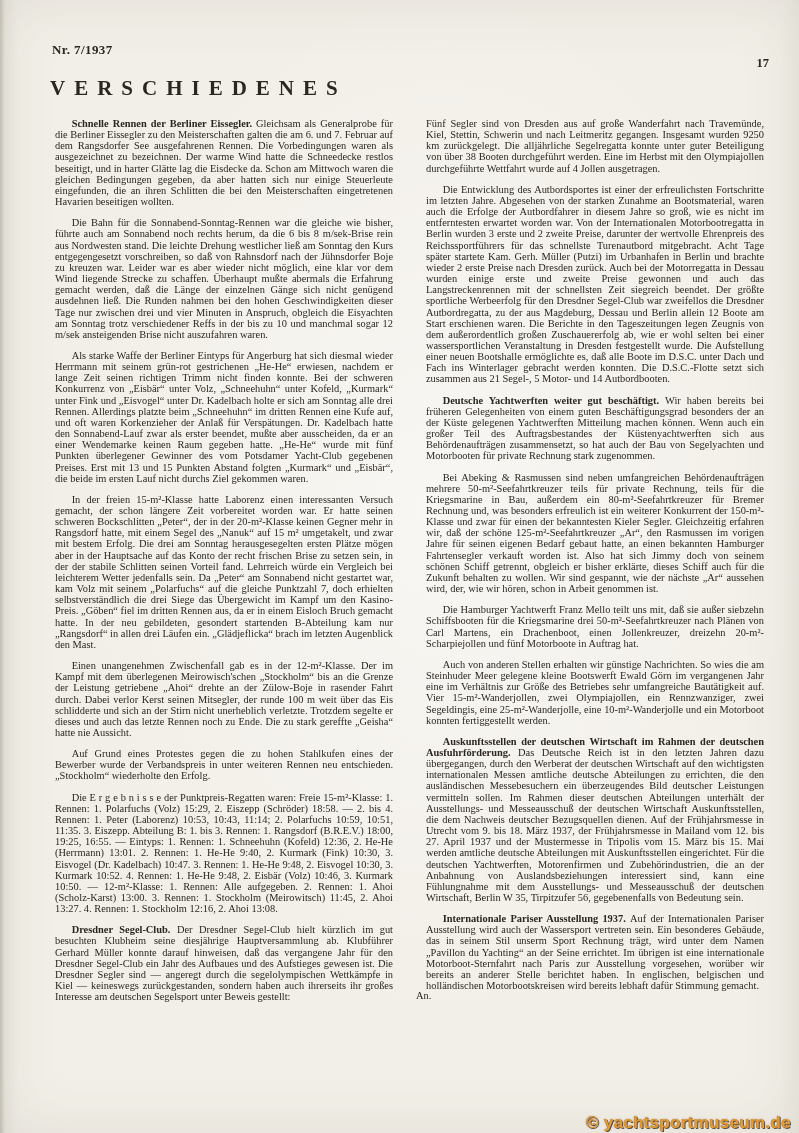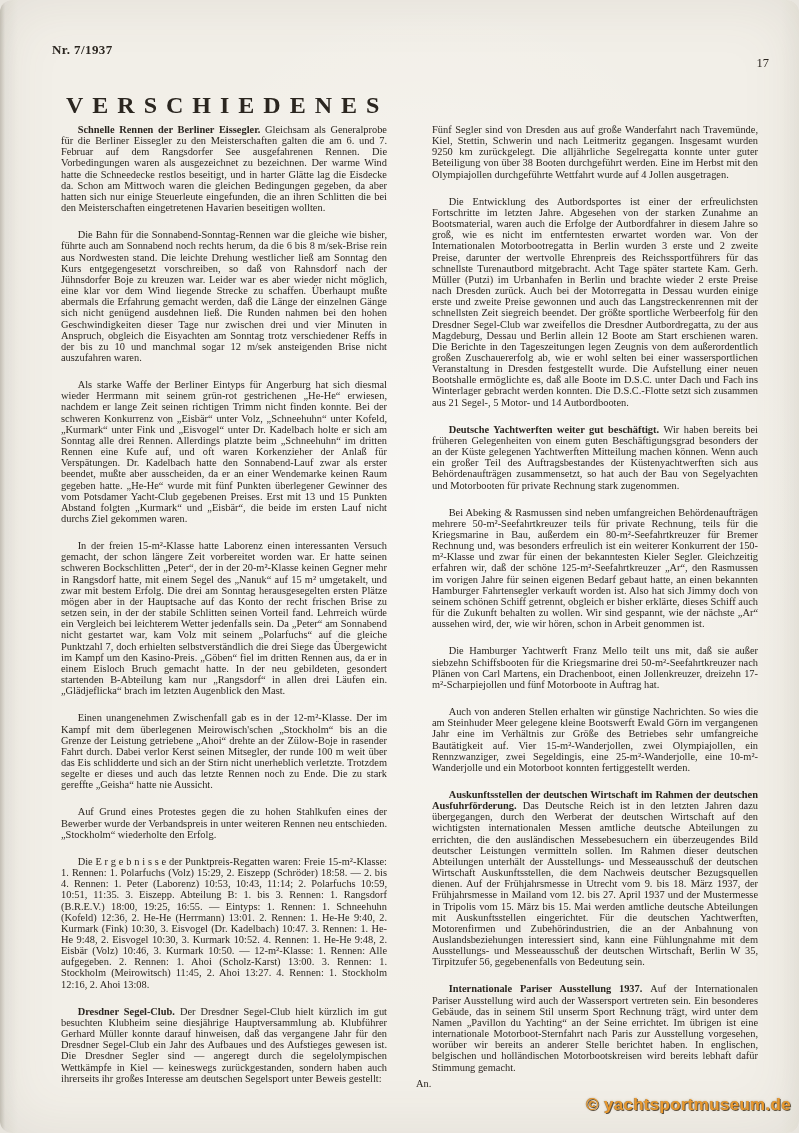--- a/index.html
+++ b/index.html
@@ -6,49 +6,48 @@
   body { width: 799px; height: 1133px; background: #e8e5de; }
   .page {
     position: relative; width: 799px; height: 1133px; overflow: hidden;
     background:
       radial-gradient(ellipse at 55% 45%, rgba(255,255,255,0.5) 0%, rgba(255,255,255,0) 60%),
       linear-gradient(90deg, #c9c5bb 0px, #e9e6df 5px, #f2efe8 18px, #f2efe8 781px, #ece9e1 799px),
       #f2efe8;
     box-shadow: inset 0 0 60px rgba(90,80,60,0.10);
     font-family: "Liberation Serif", "DejaVu Serif", serif;
     color: #2b2620;
-    border-radius: 12px;
   }
   .issue {
     position: absolute; left: 52px; top: 42px;
     font-size: 13px; font-weight: bold; letter-spacing: 0.4px;
   }
   .pagenum {
     position: absolute; right: 30px; top: 56px;
-    font-size: 12.5px; font-weight: normal;
+    font-size: 12.5px; font-weight: bold;
   }
   h1.title {
-    position: absolute; left: 50px; top: 76px; margin: 16px;
-    font-size: 24px; font-weight: bold; letter-spacing: 9px; white-space: nowrap;
+    position: absolute; left: 50px; top: 76px; margin: 0;
+    font-size: 21px; font-weight: bold; letter-spacing: 9px; white-space: nowrap;
   }
   .columns {
     position: absolute; left: 45px; top: 108px; width: 730px;
     display: flex; gap: 13px;
   }
   .col {
     width: 358px; flex: 0 0 358px;
     font-size: 10.4px; line-height: 11.15px;
     text-align: justify; hyphens: auto; -webkit-hyphens: auto;
   }
-  .col p { margin: 16px; text-indent: 1.6em; }
+  .col p { margin: 10px; text-indent: 1.6em; }
   .col p.noindent { text-indent: 0; }
   .col .lead { font-weight: bold; }
   .col .signature { text-align: left; margin-top: -11.15px; padding-right: 4px; }
   .watermark {
-    position: absolute; right: 8px; bottom: 18px;
+    position: absolute; right: 8px; bottom: 0;
     font-family: "Liberation Sans", "DejaVu Sans", sans-serif;
     font-size: 17px; font-weight: bold; letter-spacing: 0.3px;
     color: #e8992f;
     text-shadow: 1px 1px 0 rgba(70,58,40,0.85), -0.5px -0.5px 0 rgba(70,58,40,0.45),
                  0 0 2px rgba(120,95,50,0.5);
   }
 </style>
 </head>
 <body>
 
@@ -65,21 +64,21 @@
         <p>Einen unangenehmen Zwischenfall gab es in der 12-m²-Klasse. Der im Kampf mit dem überlegenen Meirowisch'schen „Stockholm“ bis an die Grenze der Leistung getriebene „Ahoi“ drehte an der Zülow-Boje in rasender Fahrt durch. Dabei verlor Kerst seinen Mitsegler, der runde 100 m weit über das Eis schlidderte und sich an der Stirn nicht unerheblich verletzte. Trotzdem segelte er dieses und auch das letzte Rennen noch zu Ende. Die zu stark gereffte „Geisha“ hatte nie Aussicht.</p>
         <p>Auf Grund eines Protestes gegen die zu hohen Stahlkufen eines der Bewerber wurde der Verbandspreis in unter weiteren Rennen neu entschieden. „Stockholm“ wiederholte den Erfolg.</p>
         <p>Die E r g e b n i s s e der Punktpreis-Regatten waren: Freie 15-m²-Klasse: 1. Rennen: 1. Polarfuchs (Volz) 15:29, 2. Eiszepp (Schröder) 18:58. — 2. bis 4. Rennen: 1. Peter (Laborenz) 10:53, 10:43, 11:14; 2. Polarfuchs 10:59, 10:51, 11:35. 3. Eiszepp. Abteilung B: 1. bis 3. Rennen: 1. Rangsdorf (B.R.E.V.) 18:00, 19:25, 16:55. — Eintyps: 1. Rennen: 1. Schneehuhn (Kofeld) 12:36, 2. He-He (Herrmann) 13:01. 2. Rennen: 1. He-He 9:40, 2. Kurmark (Fink) 10:30, 3. Eisvogel (Dr. Kadelbach) 10:47. 3. Rennen: 1. He-He 9:48, 2. Eisvogel 10:30, 3. Kurmark 10:52. 4. Rennen: 1. He-He 9:48, 2. Eisbär (Volz) 10:46, 3. Kurmark 10:50. — 12-m²-Klasse: 1. Rennen: Alle aufgegeben. 2. Rennen: 1. Ahoi (Scholz-Karst) 13:00. 3. Rennen: 1. Stockholm (Meirowitsch) 11:45, 2. Ahoi 13:27. 4. Rennen: 1. Stockholm 12:16, 2. Ahoi 13:08.</p>
         <p><span class="lead">Dresdner Segel-Club. </span>Der Dresdner Segel-Club hielt kürzlich im gut besuchten Klubheim seine diesjährige Hauptversammlung ab. Klubführer Gerhard Müller konnte darauf hinweisen, daß das vergangene Jahr für den Dresdner Segel-Club ein Jahr des Aufbaues und des Aufstieges gewesen ist. Die Dresdner Segler sind — angeregt durch die segelolympischen Wettkämpfe in Kiel — keineswegs zurückgestanden, sondern haben auch ihrerseits ihr großes Interesse am deutschen Segelsport unter Beweis gestellt:</p>
       </div>
     <div class="col">
         <p class="noindent">Fünf Segler sind von Dresden aus auf große Wanderfahrt nach Travemünde, Kiel, Stettin, Schwerin und nach Leitmeritz gegangen. Insgesamt wurden 9250 km zurückgelegt. Die alljährliche Segelregatta konnte unter guter Beteiligung von über 38 Booten durchgeführt werden. Eine im Herbst mit den Olympiajollen durchgeführte Wettfahrt wurde auf 4 Jollen ausgetragen.</p>
         <p>Die Entwicklung des Autbordsportes ist einer der erfreulichsten Fortschritte im letzten Jahre. Abgesehen von der starken Zunahme an Bootsmaterial, waren auch die Erfolge der Autbordfahrer in diesem Jahre so groß, wie es nicht im entferntesten erwartet worden war. Von der Internationalen Motorbootregatta in Berlin wurden 3 erste und 2 zweite Preise, darunter der wertvolle Ehrenpreis des Reichssportführers für das schnellste Turenautbord mitgebracht. Acht Tage später startete Kam. Gerh. Müller (Putzi) im Urbanhafen in Berlin und brachte wieder 2 erste Preise nach Dresden zurück. Auch bei der Motorregatta in Dessau wurden einige erste und zweite Preise gewonnen und auch das Langstreckenrennen mit der schnellsten Zeit siegreich beendet. Der größte sportliche Werbeerfolg für den Dresdner Segel-Club war zweifellos die Dresdner Autbordregatta, zu der aus Magdeburg, Dessau und Berlin allein 12 Boote am Start erschienen waren. Die Berichte in den Tageszeitungen legen Zeugnis von dem außerordentlich großen Zuschauererfolg ab, wie er wohl selten bei einer wassersportlichen Veranstaltung in Dresden festgestellt wurde. Die Aufstellung einer neuen Bootshalle ermöglichte es, daß alle Boote im D.S.C. unter Dach und Fach ins Winterlager gebracht werden konnten. Die D.S.C.-Flotte setzt sich zusammen aus 21 Segel-, 5 Motor- und 14 Autbordbooten.</p>
         <p><span class="lead">Deutsche Yachtwerften weiter gut beschäftigt. </span>Wir haben bereits bei früheren Gelegenheiten von einem guten Beschäftigungsgrad besonders der an der Küste gelegenen Yachtwerften Mitteilung machen können. Wenn auch ein großer Teil des Auftragsbestandes der Küstenyachtwerften sich aus Behördenaufträgen zusammensetzt, so hat auch der Bau von Segelyachten und Motorbooten für private Rechnung stark zugenommen.</p>
         <p>Bei Abeking &amp; Rasmussen sind neben umfangreichen Behördenaufträgen mehrere 50-m²-Seefahrtkreuzer teils für private Rechnung, teils für die Kriegsmarine in Bau, außerdem ein 80-m²-Seefahrtkreuzer für Bremer Rechnung und, was besonders erfreulich ist ein weiterer Konkurrent der 150-m²-Klasse und zwar für einen der bekanntesten Kieler Segler. Gleichzeitig erfahren wir, daß der schöne 125-m²-Seefahrtkreuzer „Ar“, den Rasmussen im vorigen Jahre für seinen eigenen Bedarf gebaut hatte, an einen bekannten Hamburger Fahrtensegler verkauft worden ist. Also hat sich Jimmy doch von seinem schönen Schiff getrennt, obgleich er bisher erklärte, dieses Schiff auch für die Zukunft behalten zu wollen. Wir sind gespannt, wie der nächste „Ar“ aussehen wird, der, wie wir hören, schon in Arbeit genommen ist.</p>
-        <p>Die Hamburger Yachtwerft Franz Mello teilt uns mit, daß sie außer siebzehn Schiffsbooten für die Kriegsmarine drei 50-m²-Seefahrtkreuzer nach Plänen von Carl Martens, ein Drachenboot, einen Jollenkreuzer, dreizehn 17-m²-Scharpiejollen und fünf Motorboote in Auftrag hat.</p>
+        <p>Die Hamburger Yachtwerft Franz Mello teilt uns mit, daß sie außer siebzehn Schiffsbooten für die Kriegsmarine drei 50-m²-Seefahrtkreuzer nach Plänen von Carl Martens, ein Drachenboot, einen Jollenkreuzer, dreizehn 20-m²-Scharpiejollen und fünf Motorboote in Auftrag hat.</p>
         <p>Auch von anderen Stellen erhalten wir günstige Nachrichten. So wies die am Steinhuder Meer gelegene kleine Bootswerft Ewald Görn im vergangenen Jahr eine im Verhältnis zur Größe des Betriebes sehr umfangreiche Bautätigkeit auf. Vier 15-m²-Wanderjollen, zwei Olympiajollen, ein Rennzwanziger, zwei Segeldingis, eine 25-m²-Wanderjolle, eine 10-m²-Wanderjolle und ein Motorboot konnten fertiggestellt werden.</p>
         <p><span class="lead">Auskunftsstellen der deutschen Wirtschaft im Rahmen der deutschen Ausfuhrförderung. </span>Das Deutsche Reich ist in den letzten Jahren dazu übergegangen, durch den Werberat der deutschen Wirtschaft auf den wichtigsten internationalen Messen amtliche deutsche Abteilungen zu errichten, die den ausländischen Messebesuchern ein überzeugendes Bild deutscher Leistungen vermitteln sollen. Im Rahmen dieser deutschen Abteilungen unterhält der Ausstellungs- und Messeausschuß der deutschen Wirtschaft Auskunftsstellen, die dem Nachweis deutscher Bezugsquellen dienen. Auf der Frühjahrsmesse in Utrecht vom 9. bis 18. März 1937, der Frühjahrsmesse in Mailand vom 12. bis 27. April 1937 und der Mustermesse in Tripolis vom 15. März bis 15. Mai werden amtliche deutsche Abteilungen mit Auskunftsstellen eingerichtet. Für die deutschen Yachtwerften, Motorenfirmen und Zubehörindustrien, die an der Anbahnung von Auslandsbeziehungen interessiert sind, kann eine Fühlungnahme mit dem Ausstellungs- und Messeausschuß der deutschen Wirtschaft, Berlin W 35, Tirpitzufer 56, gegebenenfalls von Bedeutung sein.</p>
         <p><span class="lead">Internationale Pariser Ausstellung 1937. </span>Auf der Internationalen Pariser Ausstellung wird auch der Wassersport vertreten sein. Ein besonderes Gebäude, das in seinem Stil unserm Sport Rechnung trägt, wird unter dem Namen „Pavillon du Yachting“ an der Seine errichtet. Im übrigen ist eine internationale Motorboot-Sternfahrt nach Paris zur Ausstellung vorgesehen, worüber wir bereits an anderer Stelle berichtet haben. In englischen, belgischen und holländischen Motorbootskreisen wird bereits lebhaft dafür Stimmung gemacht.</p>
         <div class="signature">An.</div>
       </div>
   </div>
   <div class="watermark" style="color: rgb(232, 153, 47);">© yachtsportmuseum.de</div>
 </div>
 
 </body></html>

